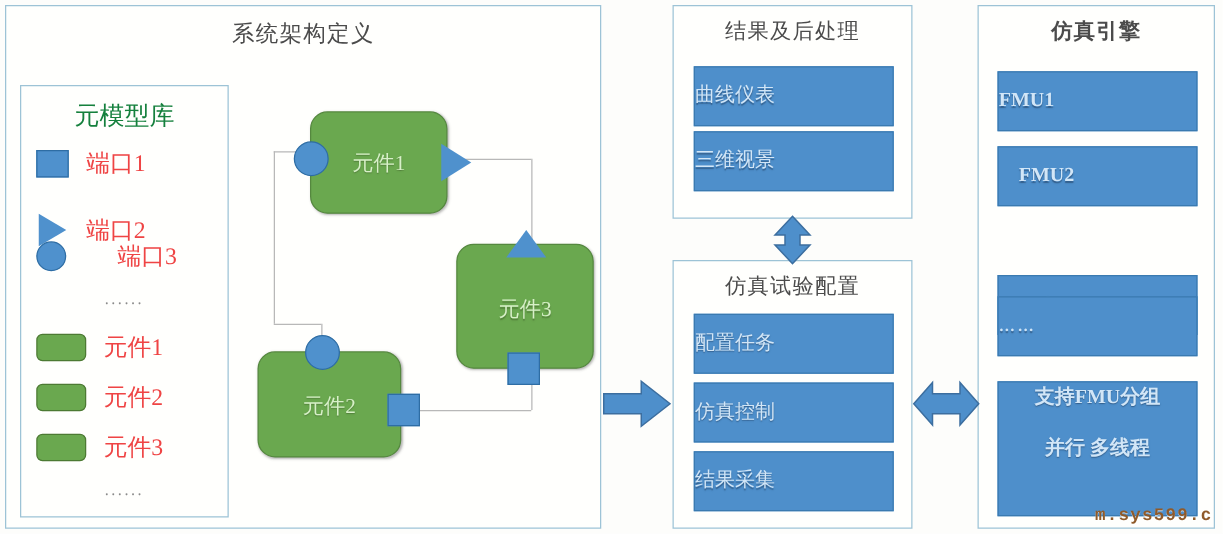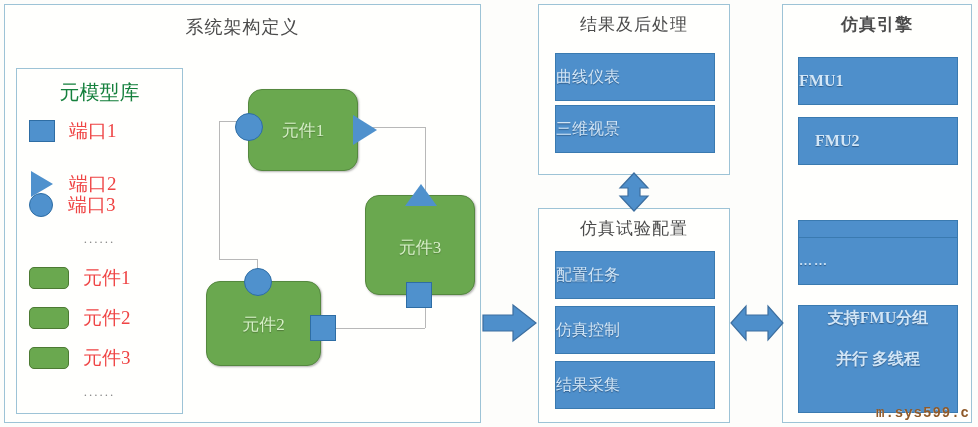--- a/index.html
+++ b/index.html
@@ -78,21 +78,21 @@
     <div id="legend-title">元模型库</div>
 
     <div class="legend-row" style="top:48px;">
       <span class="sw-square"></span>
       <span class="legend-label">端口1</span>
     </div>
     <div class="legend-row" style="top:85px;margin-top:16px;">
       <span class="sw-tri"></span>
       <span class="legend-label" style="margin-left:16px;">端口2</span>
     </div>
-    <div class="legend-row" style="top:122px;">
+    <div class="legend-row" style="top:122px;gap:26px;">
       <span class="sw-circle"></span>
       <span class="legend-label" style="margin-left:15px;">端口3</span>
     </div>
 
     <div class="legend-dots" style="top:162px;">......</div>
 
     <div class="legend-row" style="top:195px;">
       <span class="sw-rrect"></span>
       <span class="legend-label">元件1</span>
     </div>

